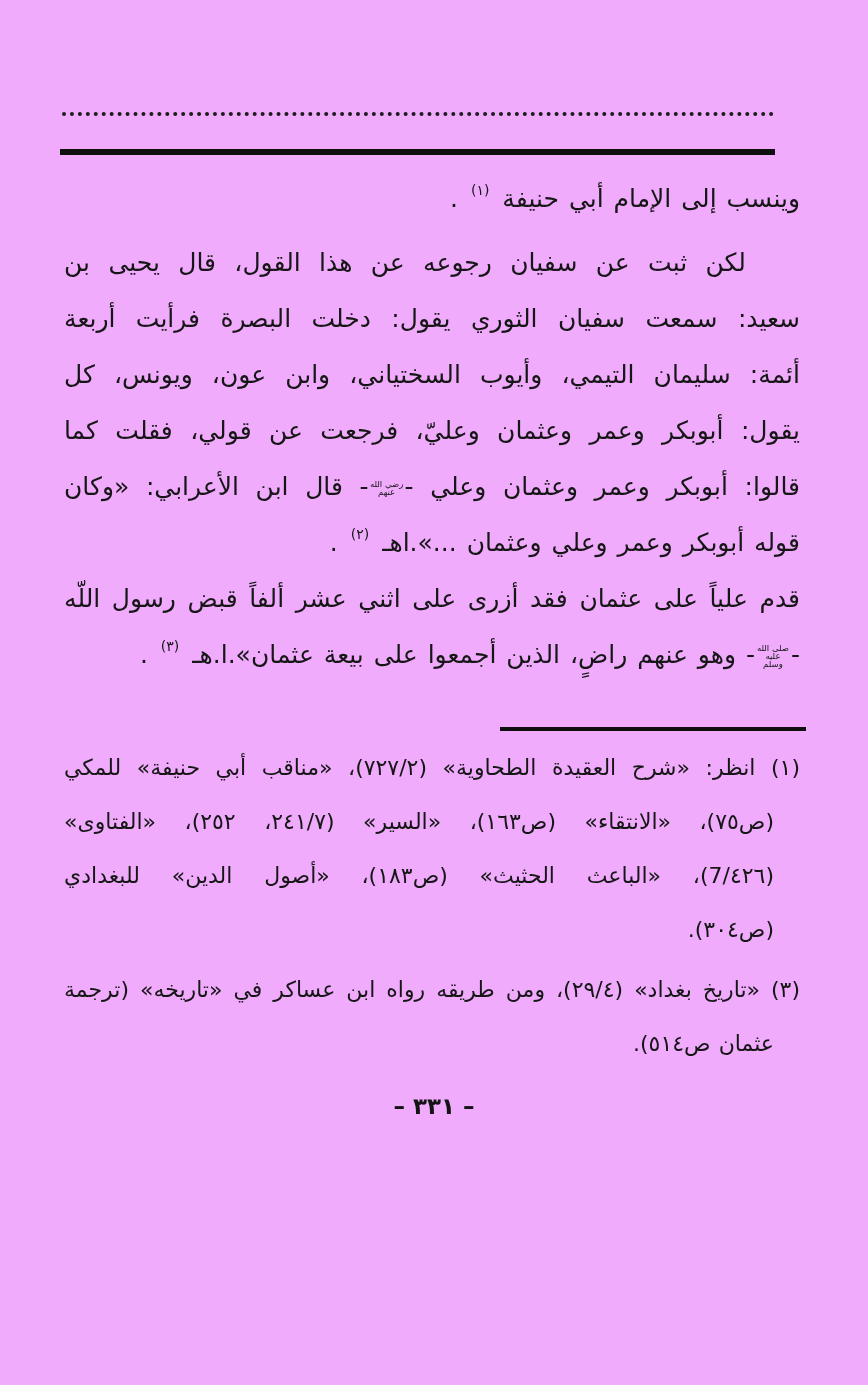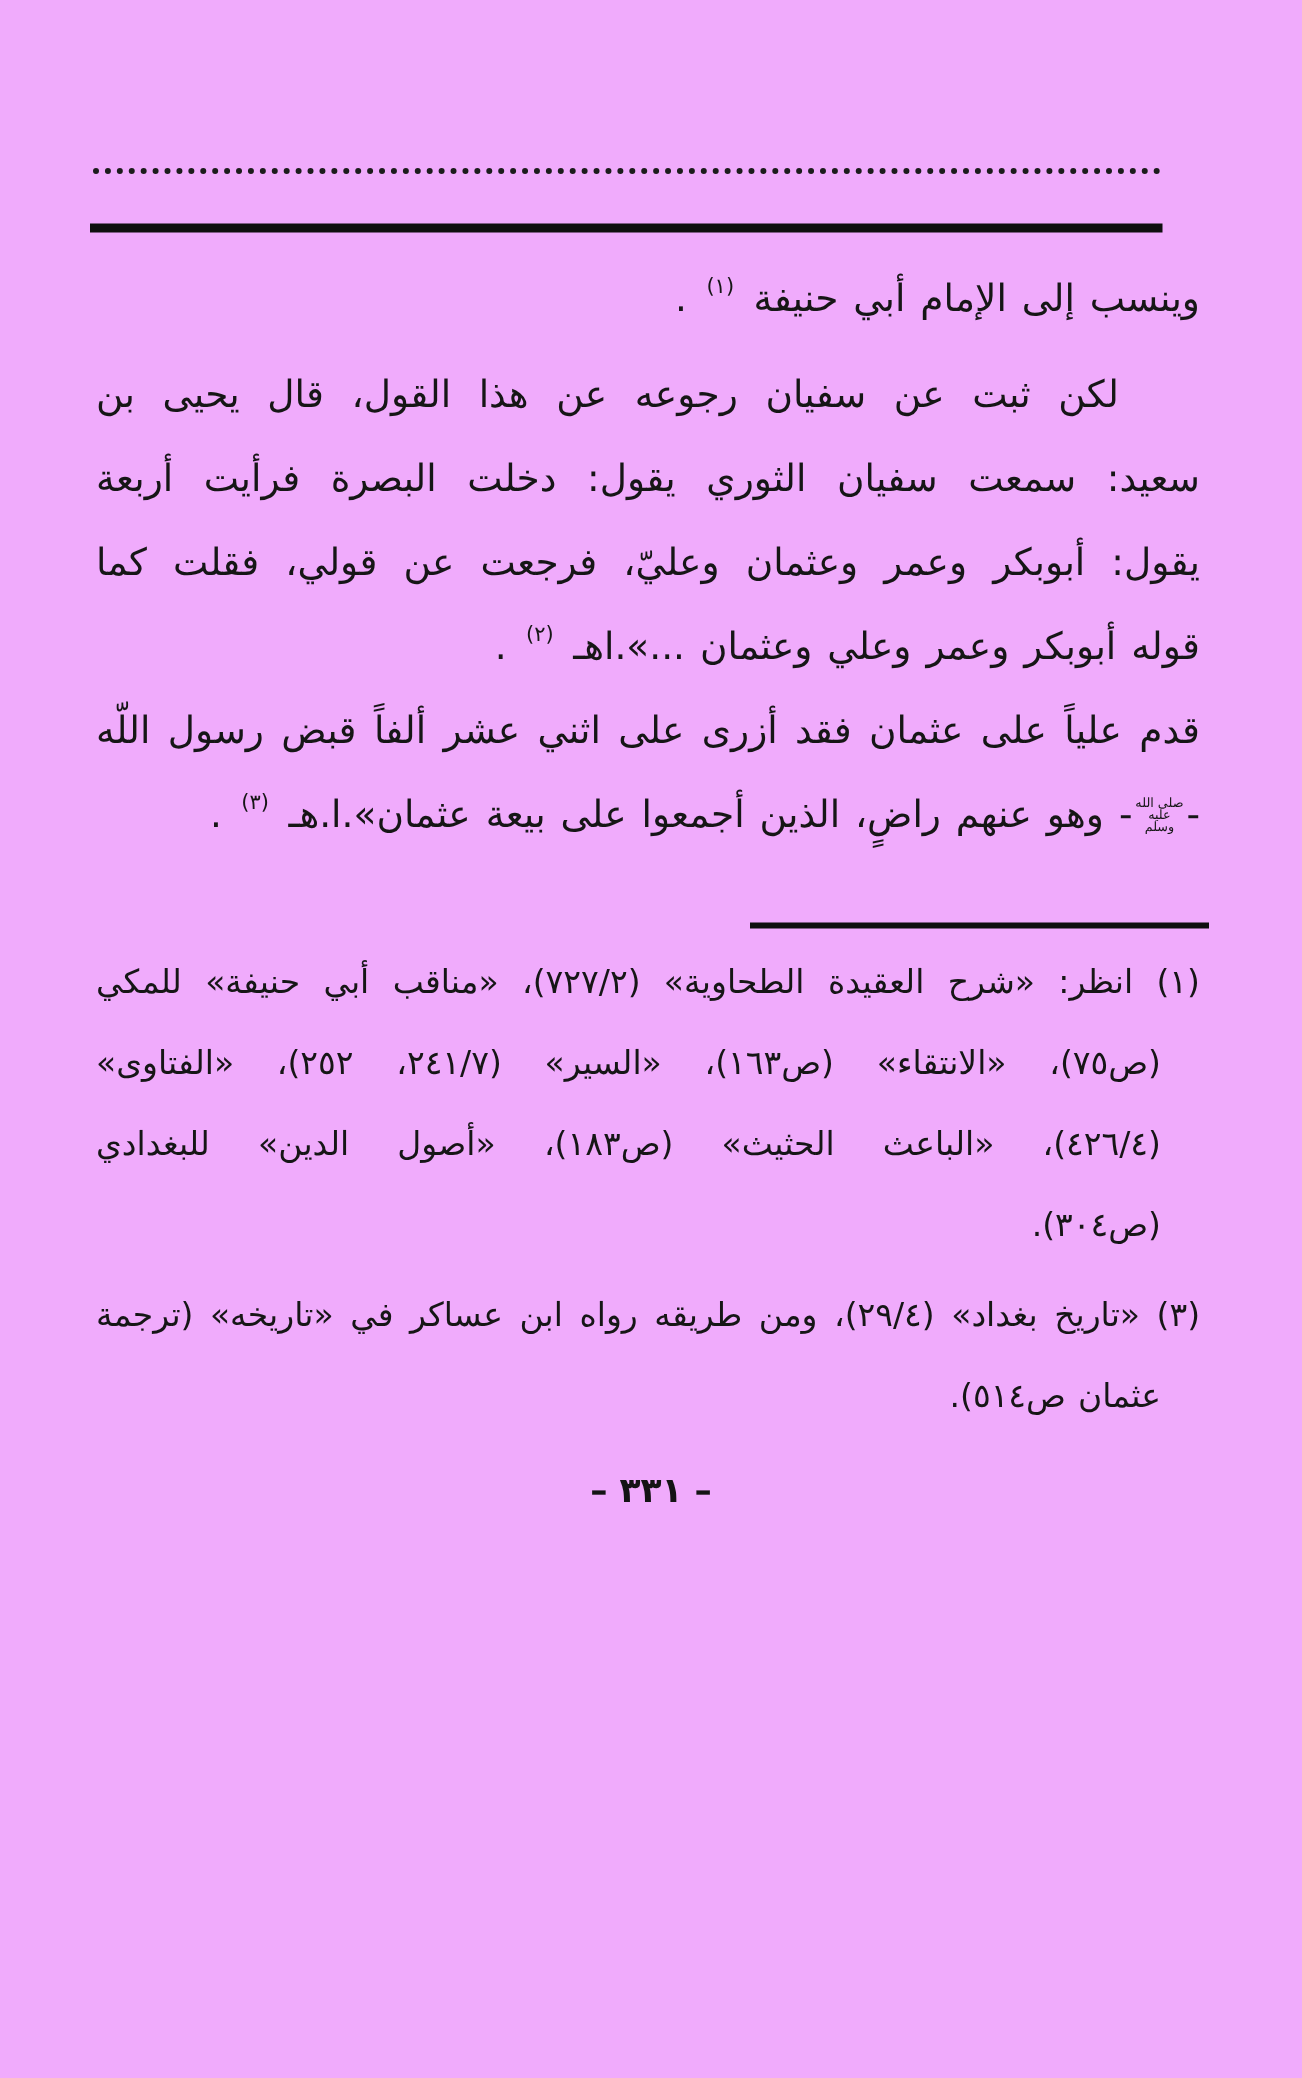--- a/index.html
+++ b/index.html
@@ -107,33 +107,35 @@
 <body>
 
 <div class="page">
   <div class="dotted-rule"></div>
   <div class="thick-rule"></div>
 
   <div class="main-text">
       <div class="tline end"><span>وينسب إلى الإمام أبي حنيفة </span><span class="sup">(١)</span><span> .</span></div>
       <div class="tline indent"><span>لكن ثبت عن سفيان رجوعه عن هذا القول، قال يحيى بن</span></div>
       <div class="tline"><span>سعيد: سمعت سفيان الثوري يقول: دخلت البصرة فرأيت أربعة</span></div>
+      <div class="tline"><span>أئمة: سليمان التيمي، وأيوب السختياني، وابن عون، ويونس، كل</span></div>
       <div class="tline"><span>يقول: أبوبكر وعمر وعثمان وعليّ، فرجعت عن قولي، فقلت كما</span></div>
+      <div class="tline"><span>قالوا: أبوبكر وعمر وعثمان وعلي -</span><span class="stamp">رضي الله عنهم</span><span>- قال ابن الأعرابي: «وكان</span></div>
       <div class="tline end"><span>قوله أبوبكر وعمر وعلي وعثمان ...».اهـ </span><span class="sup">(٢)</span><span> .</span></div>
       <div class="tline"><span>قدم علياً على عثمان فقد أزرى على اثني عشر ألفاً قبض رسول اللّه</span></div>
       <div class="tline end"><span>-</span><span class="stamp">صلى الله عليه وسلم</span><span>- وهو عنهم راضٍ، الذين أجمعوا على بيعة عثمان».ا.هـ </span><span class="sup">(٣)</span><span> .</span></div>
     </div>
 
   <div class="fn-sep"></div>
 
   <div class="footnotes">
       <div class="fn-item">
         <div class="fnline"><span>(١) انظر: «شرح العقيدة الطحاوية» (٧٢٧/٢)، «مناقب أبي حنيفة» للمكي</span></div>
         <div class="fnline cont"><span>(ص٧٥)، «الانتقاء» (ص١٦٣)، «السير» (٢٤١/٧، ٢٥٢)، «الفتاوى»</span></div>
-        <div class="fnline cont"><span>(٤٢٦/٤)، «الباعث الحثيث» (ص١٨٣)، «أصول الدين» للبغدادي</span></div>
+        <div class="fnline cont"><span>(٤٢٦/7)، «الباعث الحثيث» (ص١٨٣)، «أصول الدين» للبغدادي</span></div>
         <div class="fnline end cont"><span>(ص٣٠٤).</span></div>
       </div>
       <div class="fn-item">
         <div class="fnline"><span>(٣) «تاريخ بغداد» (٢٩/٤)، ومن طريقه رواه ابن عساكر في «تاريخه» (ترجمة</span></div>
         <div class="fnline end cont"><span>عثمان ص٥١٤).</span></div>
       </div>
     </div>
 
   <div class="page-number">– ٣٣١ –</div>
 </div>

